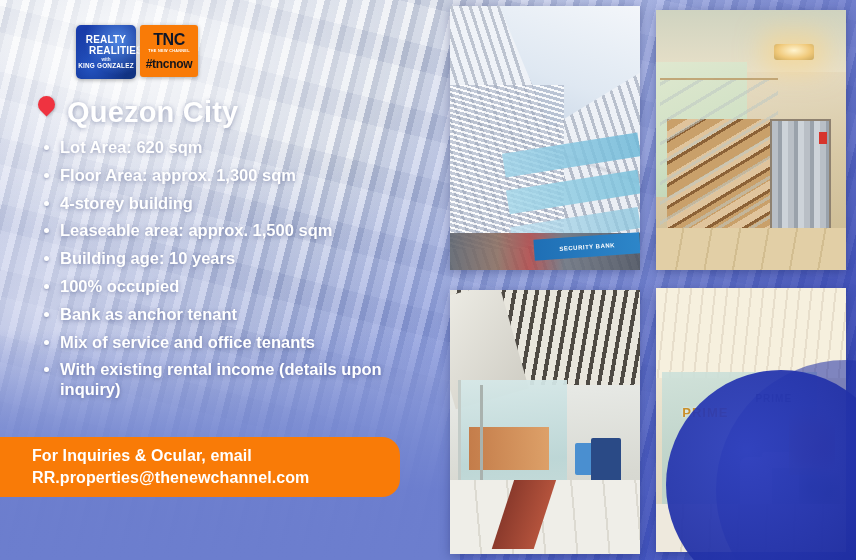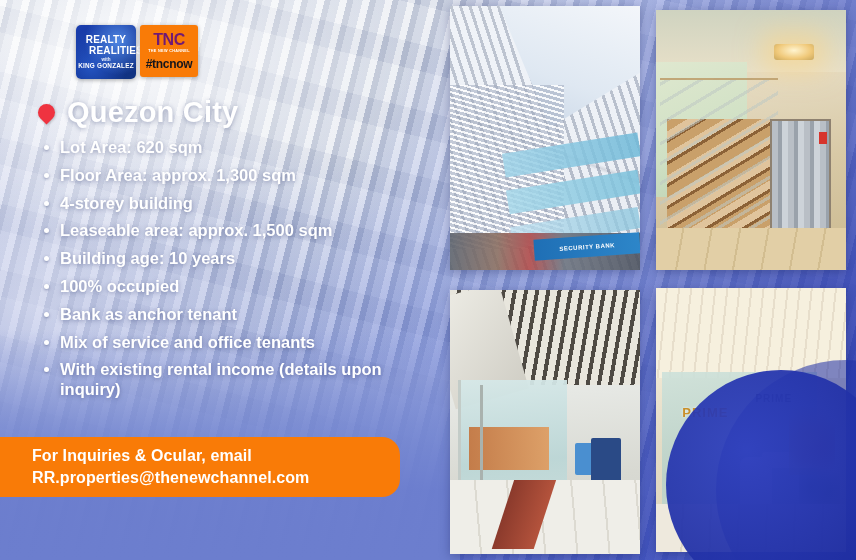--- a/index.html
+++ b/index.html
@@ -50,26 +50,26 @@
     box-shadow:0 1px 4px rgba(0,0,0,.35);
     display:flex;flex-direction:column;align-items:center;justify-content:center;
     color:#fff;text-align:center;line-height:1;margin-left:46px;}
   .logo-rr .l1{font-size:10px;font-weight:800;letter-spacing:.2px;}
   .logo-rr .l2{font-size:10px;font-weight:800;letter-spacing:.2px;margin-top:1px;padding-left:20px;}
   .logo-rr .l3{font-size:4.6px;font-weight:600;margin-top:2px;opacity:.9;}
   .logo-rr .l4{font-size:6.4px;font-weight:700;margin-top:1px;letter-spacing:.2px;}
   .logo-tnc{width:58px;height:52px;border-radius:3px;background:#f97b07;
     box-shadow:0 1px 4px rgba(0,0,0,.3);
     display:flex;flex-direction:column;align-items:center;justify-content:center;line-height:1;}
-  .logo-tnc .t1{font-size:16px;font-weight:800;color:#701a75;letter-spacing:-.5px;}
+  .logo-tnc .t1{font-size:16px;font-weight:800;color:#0f172a;letter-spacing:-.5px;}
   .logo-tnc .t2{font-size:3.8px;font-weight:700;color:#fff;letter-spacing:.3px;margin-top:2px;}
   .logo-tnc .t3{font-size:12px;font-weight:800;color:#15161c;margin-top:4px;letter-spacing:-.3px;}
 
   
-  .title-row{position:absolute;left:38px;top:96px;display:flex;align-items:center;gap:12px;z-index:6;}
+  .title-row{position:absolute;left:38px;top:96px;display:flex;gap:12px;z-index:6;}
   .pin{width:17px;height:17px;border-radius:50% 50% 50% 0;transform:rotate(-45deg);background:#ef3340;
     box-shadow:0 1px 3px rgba(0,0,0,.25);}
   .city{font-size:29px;font-weight:800;color:#ffffff;letter-spacing:.2px;
     text-shadow:0 1px 5px rgba(60,70,120,.45);}
 
   
   .bullets{position:absolute;left:34px;top:138px;width:412px;z-index:6;margin:0;padding:0;list-style:none;}
   .bullets li{position:relative;padding-left:26px;margin-bottom:8.5px;
     font-size:16.5px;font-weight:700;color:#ffffff;line-height:1.17;
     text-shadow:0 1px 4px rgba(55,65,115,.5);}

